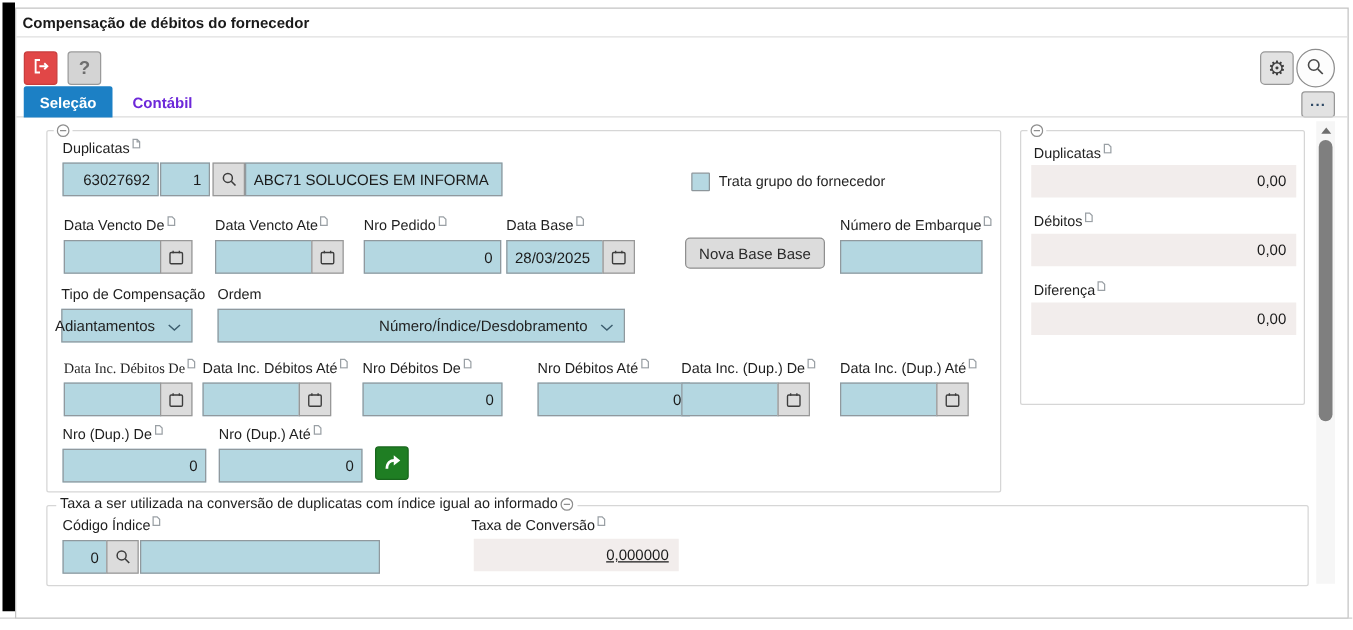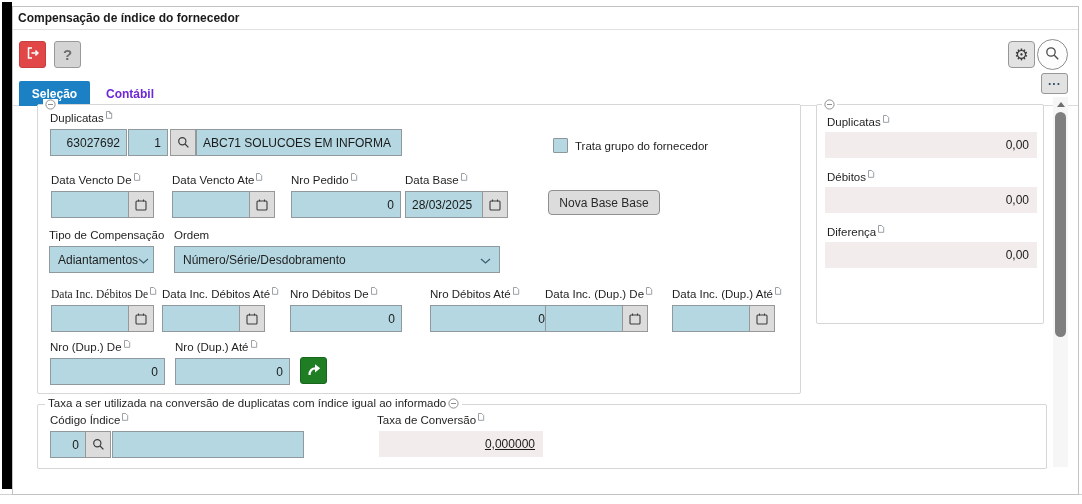--- a/index.html
+++ b/index.html
@@ -23,21 +23,21 @@
   .btn-gear { position:absolute; left:995px; top:34px; width:27px; height:27px;
     background:#e2e2e2; border:1px solid #979797; border-radius:4px; }
   .gear-glyph { font-family:"DejaVu Sans",sans-serif; font-size:16px; color:#3d3d3d; line-height:1; }
   .btn-search-round { position:absolute; left:1024px; top:32px; width:31px; height:31px;
     background:#fdfdfd; border:1px solid #8d8d8d; border-radius:50%; }
   .btn-more { position:absolute; left:1028px; top:66px; width:27px; height:21px;
     background:#e2e2e2; border:1px solid #979797; border-radius:3px;
     color:#2f4a66; font-weight:700; font-size:12px; letter-spacing:1px; padding-bottom:6px; }
 
   
-  .tabstrip { position:absolute; left:0; right:0; top:62px; height:25px; border-bottom:1px solid #dcdcdc;margin-top:12px; }
+  .tabstrip { position:absolute; left:0; right:0; top:62px; height:25px; border-bottom:1px solid #dcdcdc; }
   .tab-active { position:absolute; left:6px; top:0; width:71px; height:25px; background:#1c80c5;
     color:#fff; font-weight:600; display:flex; align-items:center; justify-content:center;
     border-radius:2px 2px 0 0; cursor:pointer; }
   .tab-idle { position:absolute; left:84px; top:0; width:66px; height:25px; color:#6d28d9;
     font-weight:600; display:flex; align-items:center; justify-content:center; cursor:pointer; }
 
   
   .groupbox { position:absolute; border:1px solid #d6d6d6; border-radius:2px; background:#fff; }
   .collapse { position:absolute; top:-6px; left:5px; background:#fff; padding:0 2px; line-height:0; cursor:pointer; }
   .legend { position:absolute; top:-8px; left:7px; background:#fff; padding:0 3px;
@@ -50,21 +50,21 @@
   .col .lbl { display:inline-flex; height:15px; }
   .ctl { margin-top:2px; display:flex; align-items:stretch; }
   input.fld { background:#b4d7e1; border:1px solid #90999e; height:27px; font-size:12px;
     font-family:inherit; color:#1a1a1a; padding:0 6px; outline:none; }
   input.num { text-align:right; }
   .sq-btn { width:26px; height:27px; background:#dcdcdc; border:1px solid #989898;
     display:inline-flex; align-items:center; justify-content:center; margin-left:-1px;
     cursor:pointer; flex:0 0 26px; }
   .ro { background:#f2edec; height:26px; display:flex; align-items:center; justify-content:flex-end;
     padding:0 8px; font-size:12px; color:#1a1a1a; }
-  .select { display:flex; align-items:center; justify-content:space-between; gap:0;
+  .select { display:flex; align-items:center; justify-content:flex-end; gap:10px;
     background:#b4d7e1; border:1px solid #90999e; height:27px; padding:0 8px; cursor:pointer; }
   .checkbox { width:15px; height:15px; background:#b6d8e2; border:1px solid #8d969b;
     border-radius:1px; cursor:pointer; flex:0 0 15px; }
   .cbrow { position:absolute; display:flex; align-items:center; gap:7px; }
 
   .push-btn { background:#dcdcdc; border:1px solid #8f8f8f; border-radius:4px; font-size:12px;
     color:#2a2a2a; display:flex; align-items:center; justify-content:center; cursor:pointer;
     font-family:inherit; }
   .go-btn { position:absolute; width:27px; height:27px; background:#1f7e23; border:1px solid #18661c;
     border-radius:3px; display:flex; align-items:center; justify-content:center; cursor:pointer; }
@@ -80,21 +80,21 @@
 </style>
 </head>
 <body>
 
 <div class="stage">
   <div class="black-strip"></div>
   <div class="bottom-line"></div>
 
   <div class="window">
     <div class="titlebar">
-      <span>Compensação de índice do fornecedor</span>
+      <span>Compensação de débitos do fornecedor</span>
     </div>
 
     <button class="btn btn-exit">
       <span>
         <svg width="16" height="16" viewBox="0 0 16 16">
             <path d="M7 3 H3.5 V13 H7" fill="none" stroke="#fff" stroke-width="1.5"></path>
             <line x1="6.5" y1="8" x2="12.5" y2="8" stroke="#fff" stroke-width="1.5"></line>
             <path d="M10.4 5.6 L12.9 8 L10.4 10.4" fill="none" stroke="#fff" stroke-width="1.5"></path>
           </svg>
       </span>
@@ -210,37 +210,48 @@
           <button class="sq-btn">
               <svg width="14" height="14" viewBox="0 0 14 14">
                 <rect x="2" y="3" width="10" height="9" rx="1" fill="none" stroke="#3d3d3d" stroke-width="1.1"></rect>
                 <line x1="4.5" y1="1.5" x2="4.5" y2="3.5" stroke="#3d3d3d" stroke-width="1.1"></line>
                 <line x1="9.5" y1="1.5" x2="9.5" y2="3.5" stroke="#3d3d3d" stroke-width="1.1"></line>
               </svg>
             </button>
         </div>
       </div>
       <button class="push-btn" style="position:absolute; left:510px; top:85px; width:112px; height:25px;">Nova Base Base</button>
+      <div class="col" style="left:634px; top:68px;">
+        <span class="lbl">
+            <span>Número de Embarque</span>
+            <span class="mini"><svg width="8" height="9" viewBox="0 0 8 9">
+                <path d="M1.5 1.5 h3.2 l2 2 v4.8 h-5.2 z" fill="none" stroke="#9aa0a5"></path>
+              </svg></span>
+          </span>
+        <div class="ctl">
+          <input class="fld" style="width: 114px;" value="">
+        </div>
+      </div>
 
       <div class="col" style="left:11px; top:123px;">
         <span class="lbl">Tipo de Compensação</span>
         <div class="ctl">
           <div class="select" style="width:105px;">
             <span>Adiantamentos</span>
             <span><svg width="11" height="6" viewBox="0 0 11 6">
                   <polyline points="1,1 5.5,5 10,1" fill="none" stroke="#3c5d6e" stroke-width="1.2"></polyline>
                 </svg></span>
           </div>
         </div>
       </div>
       <div class="col" style="left:136px; top:123px;">
         <span class="lbl">Ordem</span>
         <div class="ctl">
           <div class="select" style="width:326px;">
-            <span>Número/Série/Desdobramento</span>
+            <span>Número/Índice/Desdobramento</span>
             <span><svg width="11" height="6" viewBox="0 0 11 6">
                   <polyline points="1,1 5.5,5 10,1" fill="none" stroke="#3c5d6e" stroke-width="1.2"></polyline>
                 </svg></span>
           </div>
         </div>
       </div>
 
       <div class="col" style="left:13px; top:182px;font-family:Liberation Serif, serif;">
         <span class="lbl">
             <span>Data Inc. Débitos De</span>

